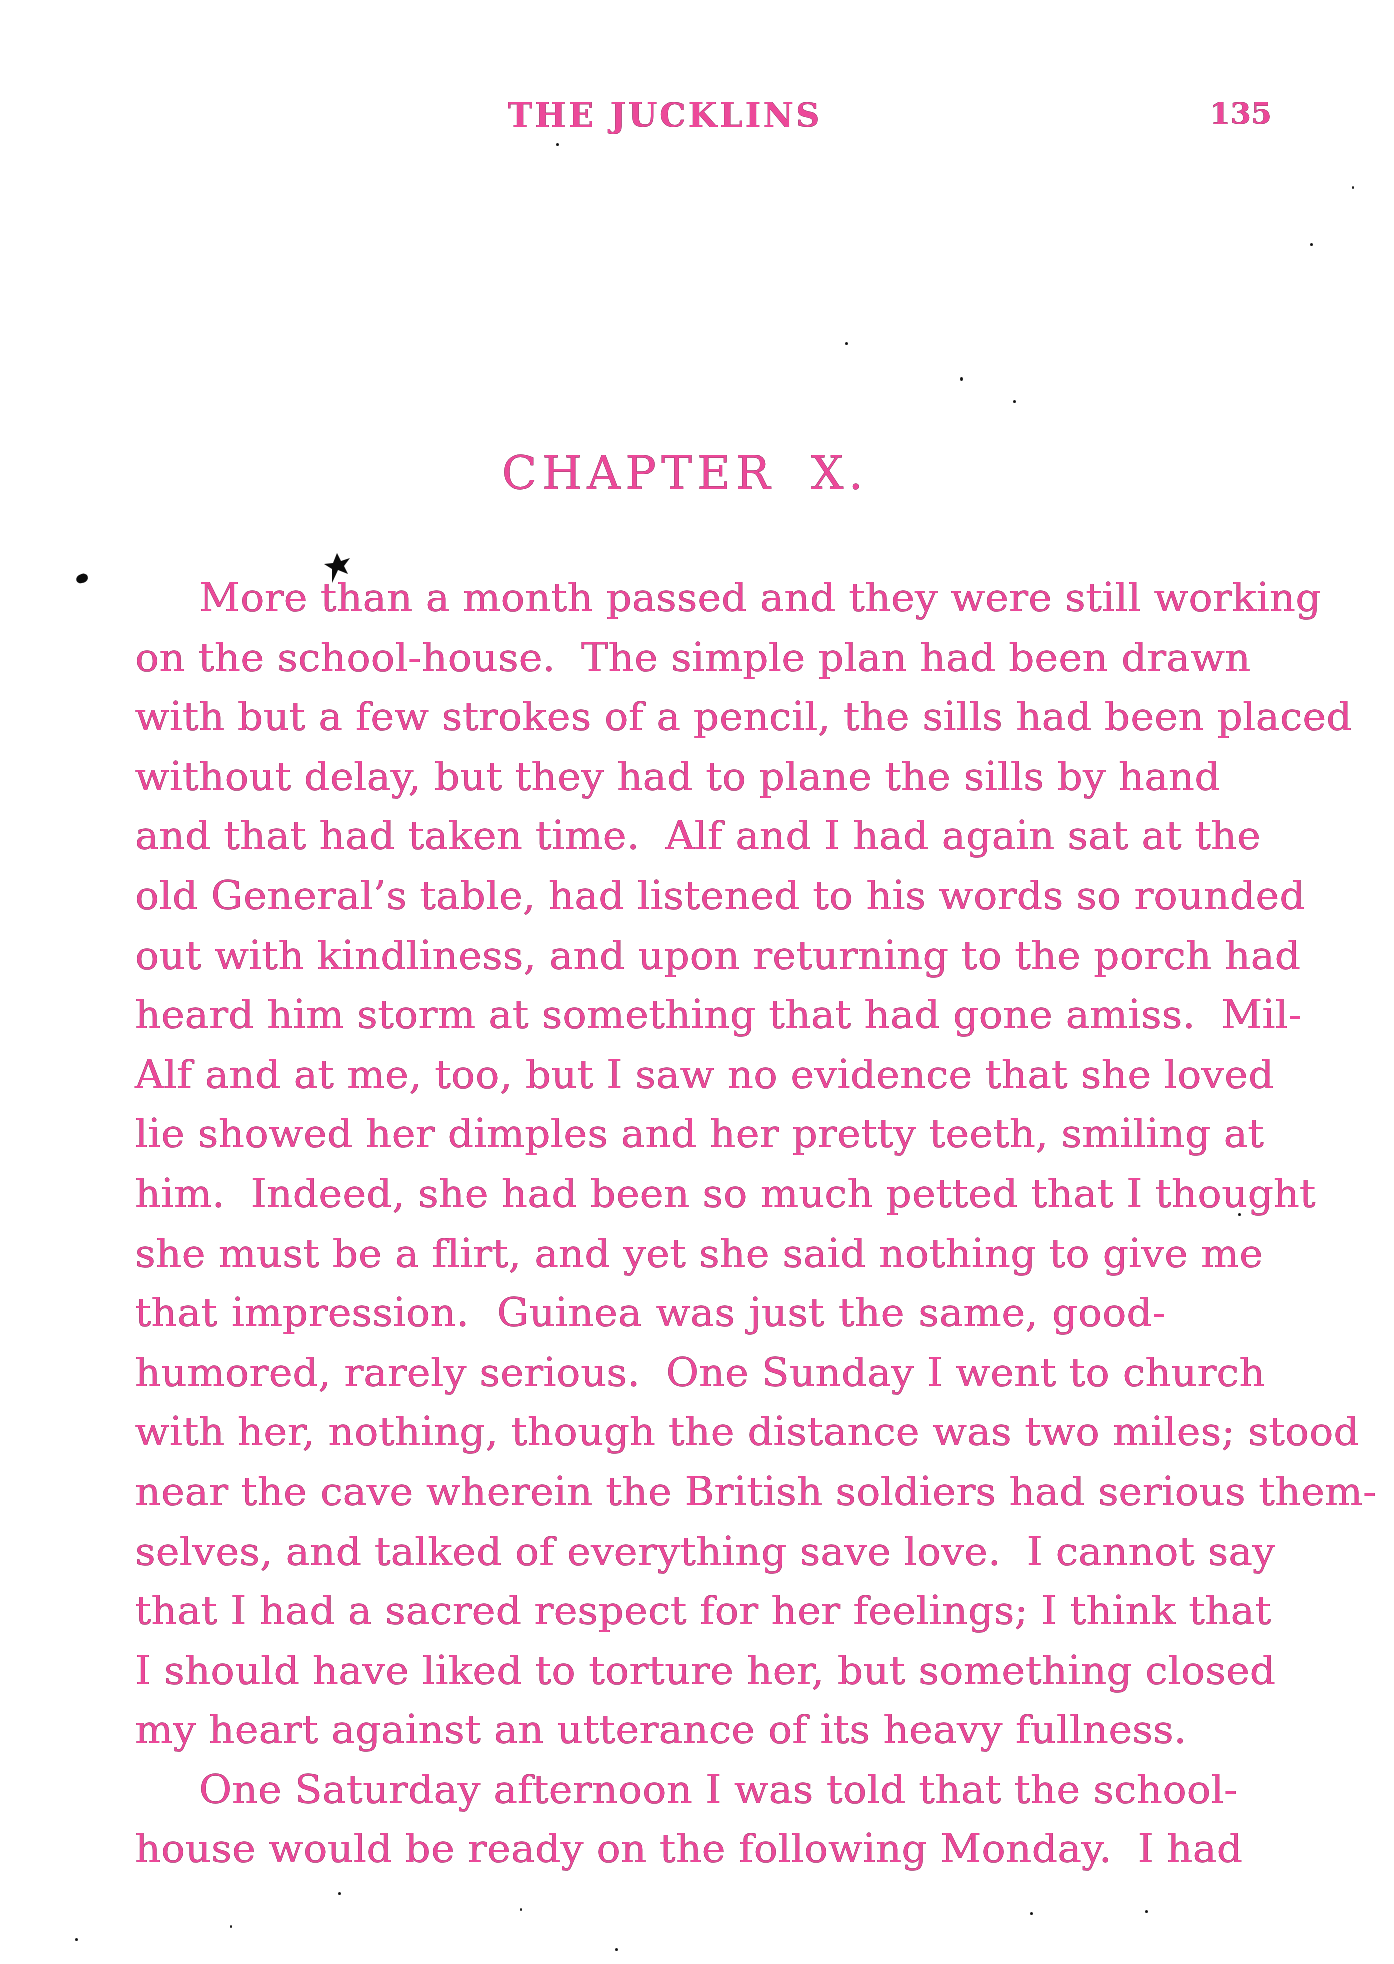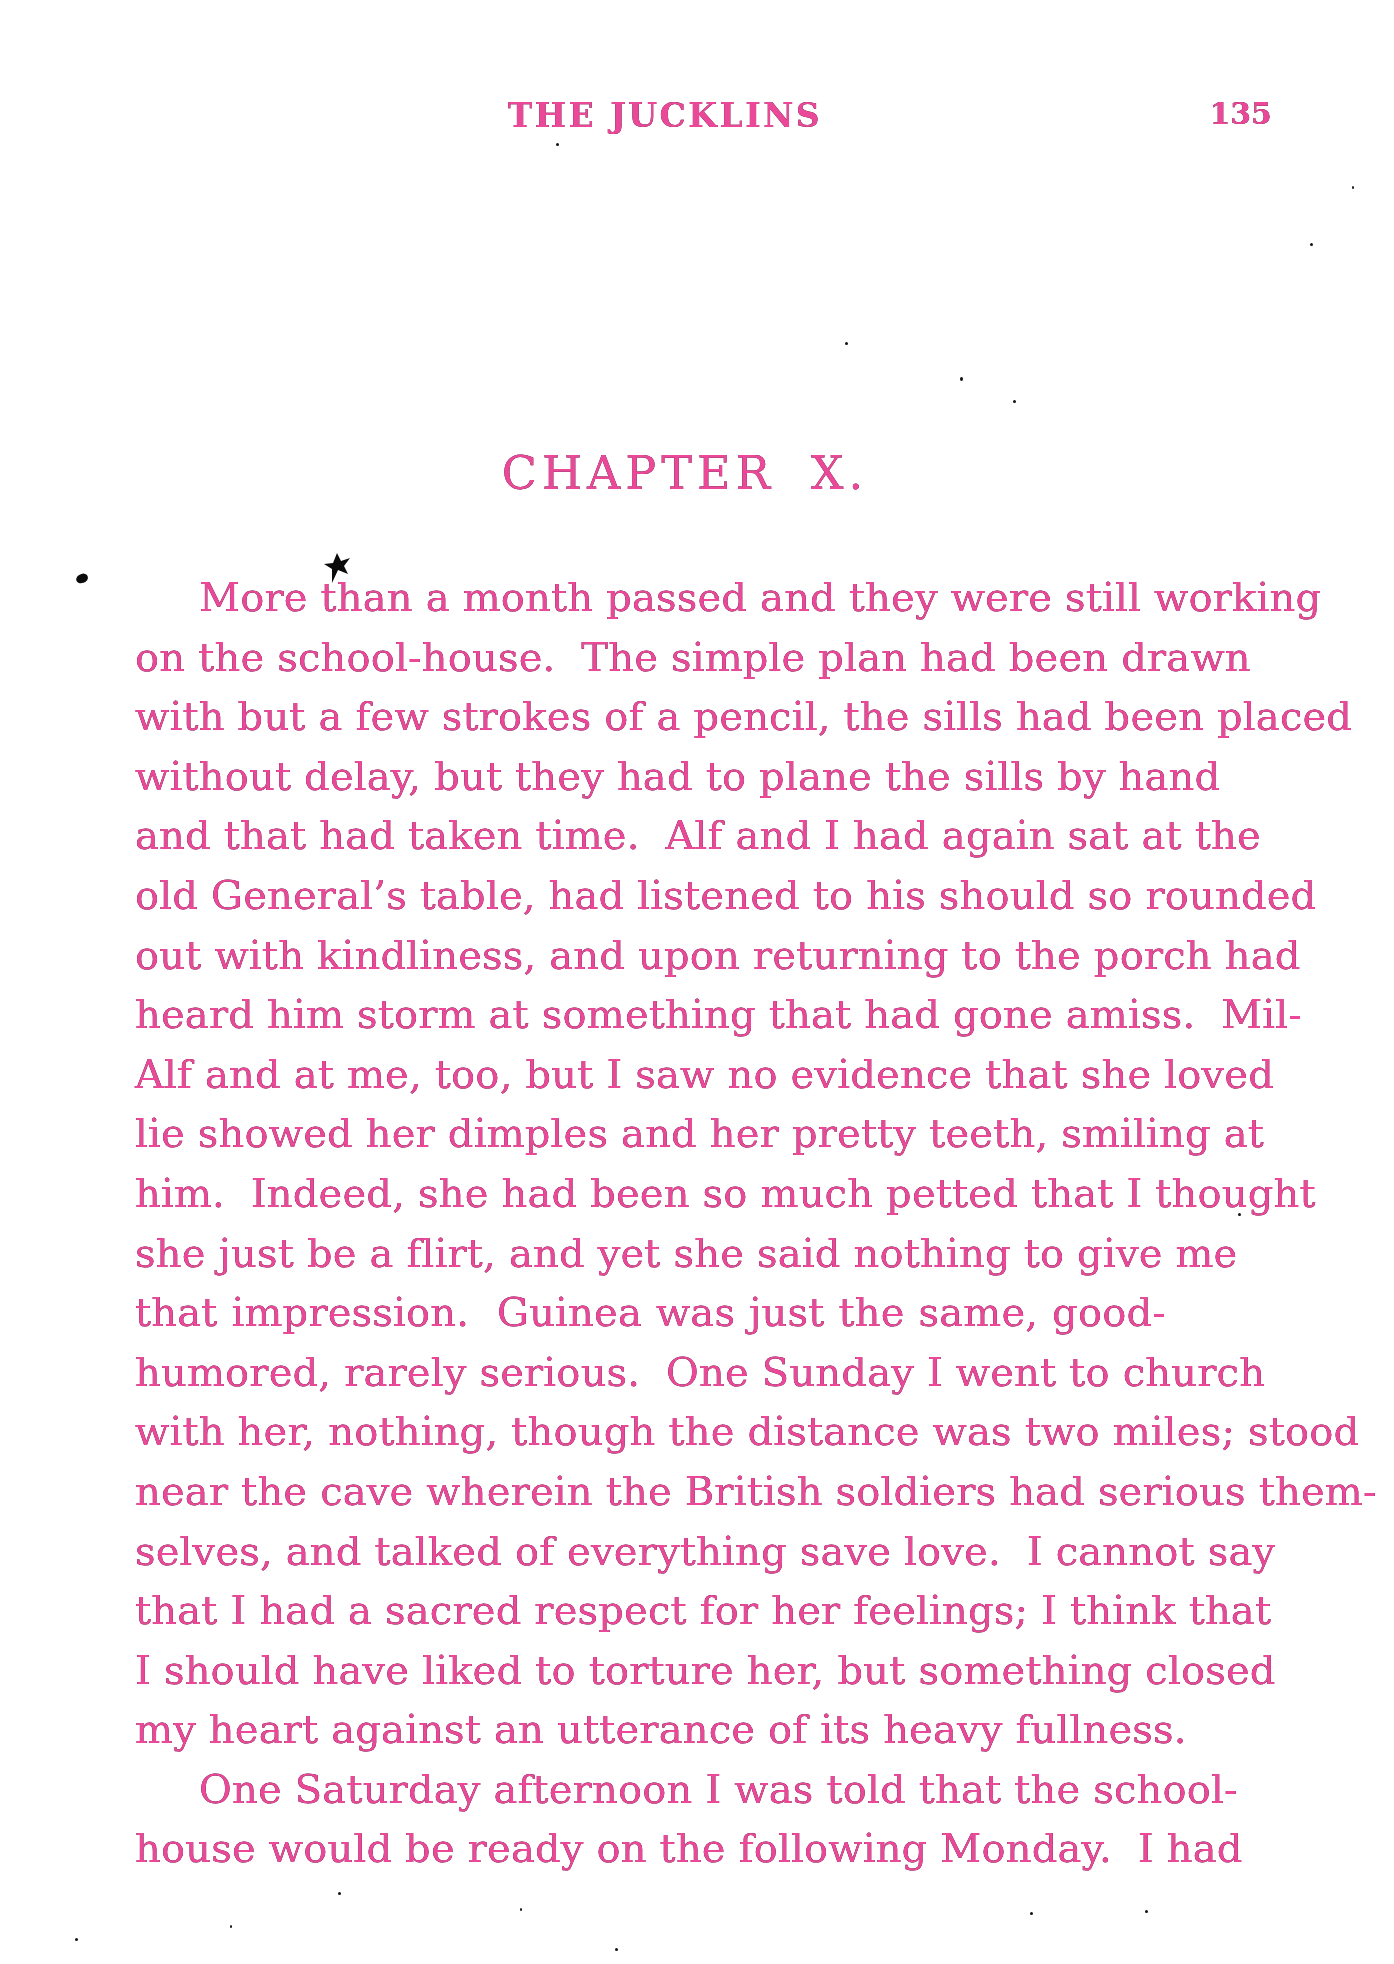--- a/index.html
+++ b/index.html
@@ -100,27 +100,27 @@
   </svg>
 
   <span class="margin-dot"></span>
 
   <div class="text-block">
     <div class="line indent">More than a month passed and they were still working</div>
     <div class="line">on the school-house.&nbsp; The simple plan had been drawn</div>
     <div class="line">with but a few strokes of a pencil, the sills had been placed</div>
     <div class="line">without delay, but they had to plane the sills by hand</div>
     <div class="line">and that had taken time.&nbsp; Alf and I had again sat at the</div>
-    <div class="line">old General’s table, had listened to his should so rounded</div>
+    <div class="line">old General’s table, had listened to his words so rounded</div>
     <div class="line">out with kindliness, and upon returning to the porch had</div>
     <div class="line">heard him storm at something that had gone amiss.&nbsp; Mil-</div>
     <div class="line">Alf and at me, too, but I saw no evidence that she loved</div>
     <div class="line">lie showed her dimples and her pretty teeth, smiling at</div>
     <div class="line">him.&nbsp; Indeed, she had been so much petted that I thought</div>
-    <div class="line">she just be a flirt, and yet she said nothing to give me</div>
+    <div class="line">she must be a flirt, and yet she said nothing to give me</div>
     <div class="line">that impression.&nbsp; Guinea was just the same, good-</div>
     <div class="line">humored, rarely serious.&nbsp; One Sunday I went to church</div>
     <div class="line">with her, nothing, though the distance was two miles; stood</div>
     <div class="line">near the cave wherein the British soldiers had serious them-</div>
     <div class="line">selves, and talked of everything save love.&nbsp; I cannot say</div>
     <div class="line">that I had a sacred respect for her feelings; I think that</div>
     <div class="line">I should have liked to torture her, but something closed</div>
     <div class="line ragged">my heart against an utterance of its heavy fullness.</div>
     <div class="line indent">One Saturday afternoon I was told that the school-</div>
     <div class="line">house would be ready on the following Monday.&nbsp; I had</div>

